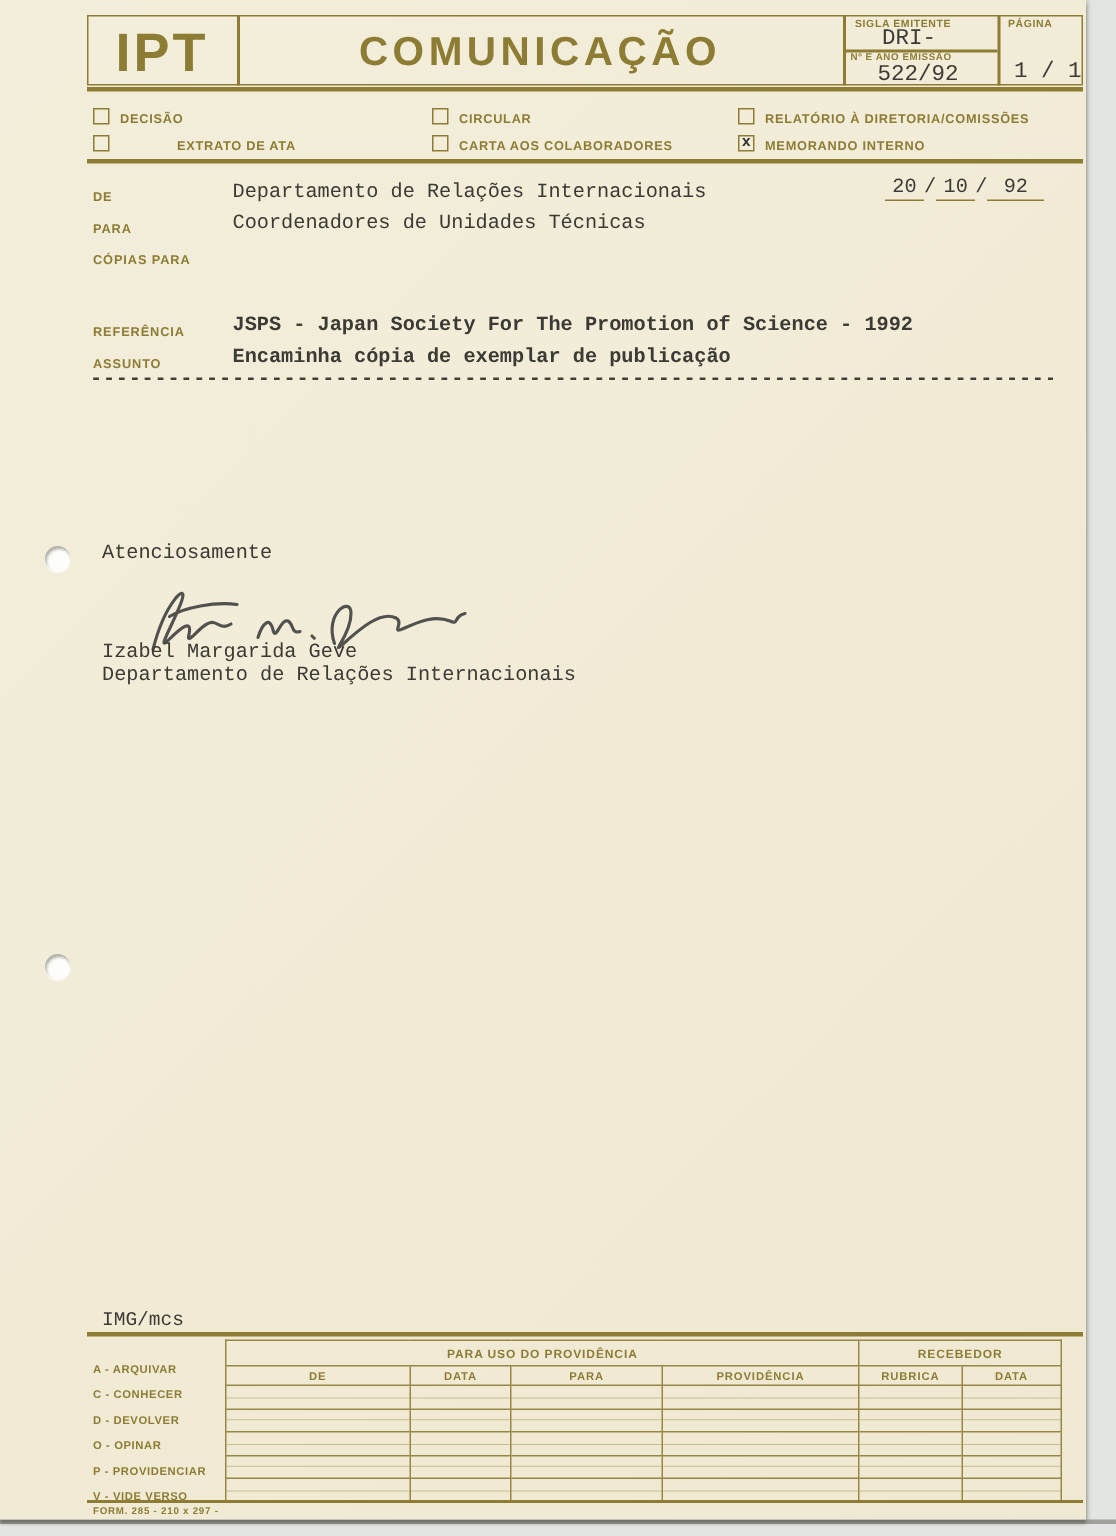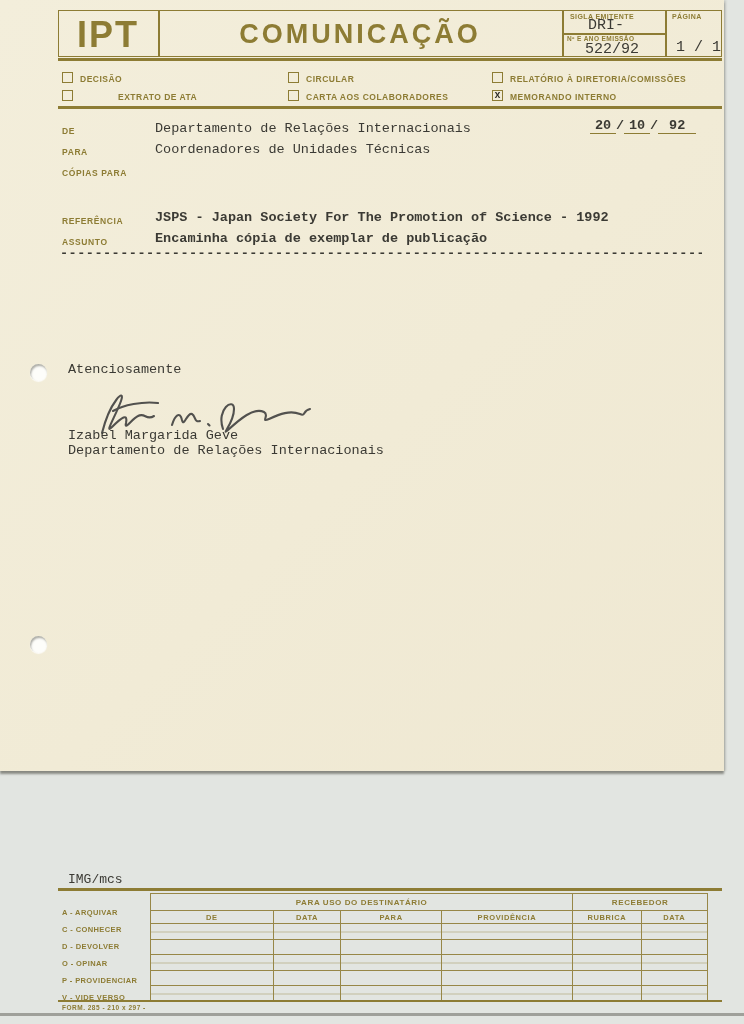--- a/index.html
+++ b/index.html
@@ -2,21 +2,21 @@
 <html><head>
 <meta charset="utf-8">
 <style>
   html,body{margin:0;padding:0;}
   body{
     width:744px;height:1024px;position:relative;overflow:hidden;
     background:#e2e5e1;
     font-family:"Liberation Sans",sans-serif;
   }
   .paper{
-    position:absolute;left:0;top:0;width:724px;height:771px;
+    position:absolute;left:0;top:0;width:724px;height:1013px;
     background:linear-gradient(135deg,#f3eedb 0%,#f1ebd6 55%,#efe8d2 100%);
     box-shadow:0 3px 2px rgba(70,70,60,.55), 2px 0 2px rgba(120,120,110,.25);
   }
   .rule{position:absolute;background:#8d7c34;}
   .lbl{position:absolute;font-size:8.5px;letter-spacing:.6px;color:#8d7c34;font-weight:bold;white-space:nowrap;}
   .lbl-sm{position:absolute;font-size:7px;letter-spacing:.4px;color:#8d7c34;font-weight:bold;white-space:nowrap;}
   
   .typed{position:absolute;font-family:"Liberation Mono","DejaVu Sans Mono",monospace;
          font-size:13.5px;color:#3b3a34;white-space:nowrap;letter-spacing:0;}
   .typed-b{font-weight:bold;}
@@ -98,21 +98,21 @@
   <span class="cb" style="left:492px;top:72px;"></span>
   <span class="cb-lbl" style="left:510px;top:74px;">RELATÓRIO À DIRETORIA/COMISSÕES</span>
   <span class="cb" style="left:492px;top:90px;">x</span>
   <span class="cb-lbl" style="left:510px;top:92px;">MEMORANDO INTERNO</span>
 
   <div class="rule" style="left:58px;top:106px;width:664px;height:3px;"></div>
 
   <div class="lbl" style="left:62px;top:126px;">DE</div>
   <div class="typed" style="left:155px;top:121px;">Departamento de Relações Internacionais</div>
 
-  <div class="typed" style="left:590px;top:118px;font-weight:bold;">
+  <div class="typed" style="left:590px;top:118px;">
     <span class="date-seg" style="width:26px;">20</span><span>/</span><span class="date-seg" style="width:26px;">10</span><span>/</span><span class="date-seg" style="width:38px;">92</span>
   </div>
 
   <div class="lbl" style="left:62px;top:147px;">PARA</div>
   <div class="typed" style="left:155px;top:142px;">Coordenadores de Unidades Técnicas</div>
 
   <div class="lbl" style="left:62px;top:168px;">CÓPIAS PARA</div>
   <div class="typed" style="left:155px;top:163px;"></div>
 
   <div class="lbl" style="left:62px;top:216px;">REFERÊNCIA</div>
@@ -155,21 +155,21 @@
     <colgroup>
       <col style="width:22%">
         <col style="width:12.2%">
         <col style="width:18%">
       <col style="width:23.6%">
         <col style="width:12.3%">
         <col style="width:11.9%">
     </colgroup>
     <tbody>
         <tr class="h1">
-      <th colspan="4">PARA USO DO DESTINATÁRIO</th>
+      <th colspan="4">PARA USO DO PROVIDÊNCIA</th>
       <th colspan="2">RECEBEDOR</th>
     </tr>
     <tr class="h2">
       <th>DE</th>
       <th>DATA</th>
       <th>PARA</th>
       <th>PROVIDÊNCIA</th>
       <th>RUBRICA</th>
       <th>DATA</th>
     </tr>

